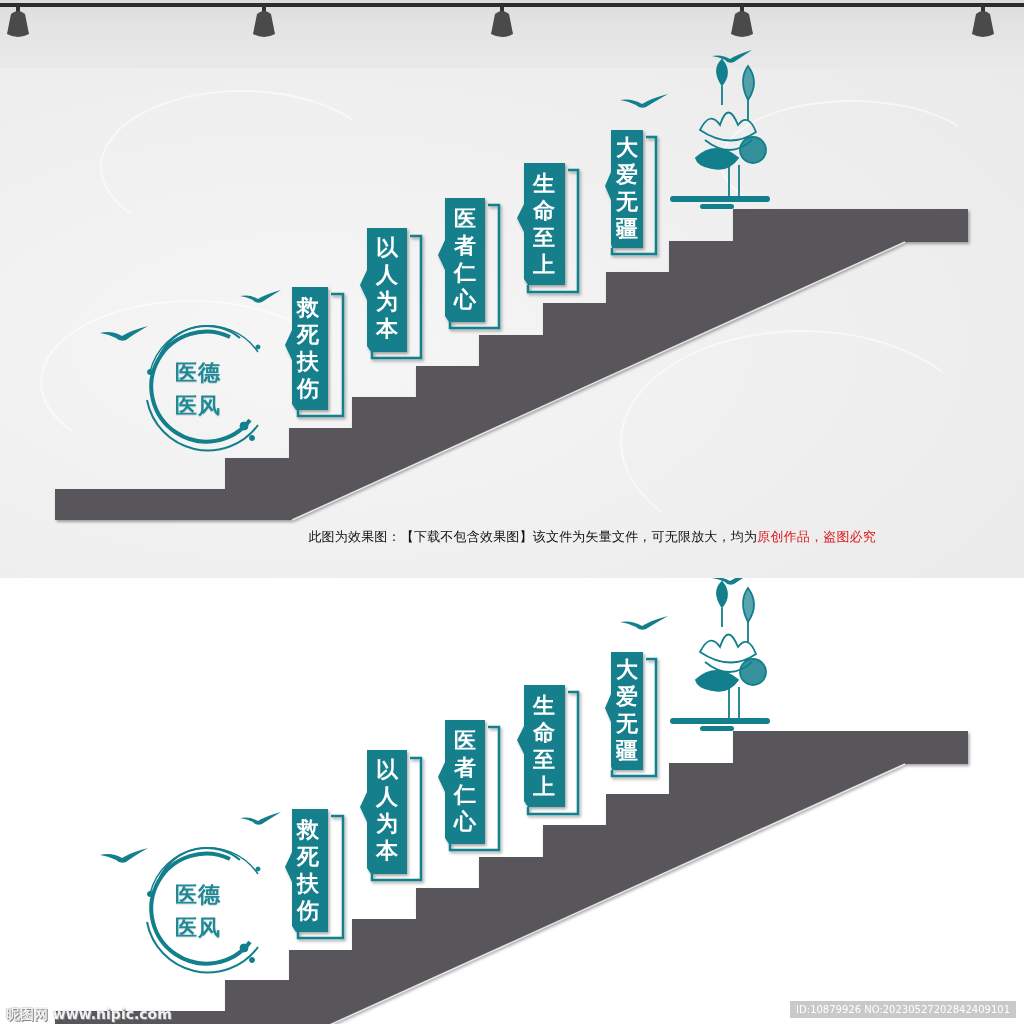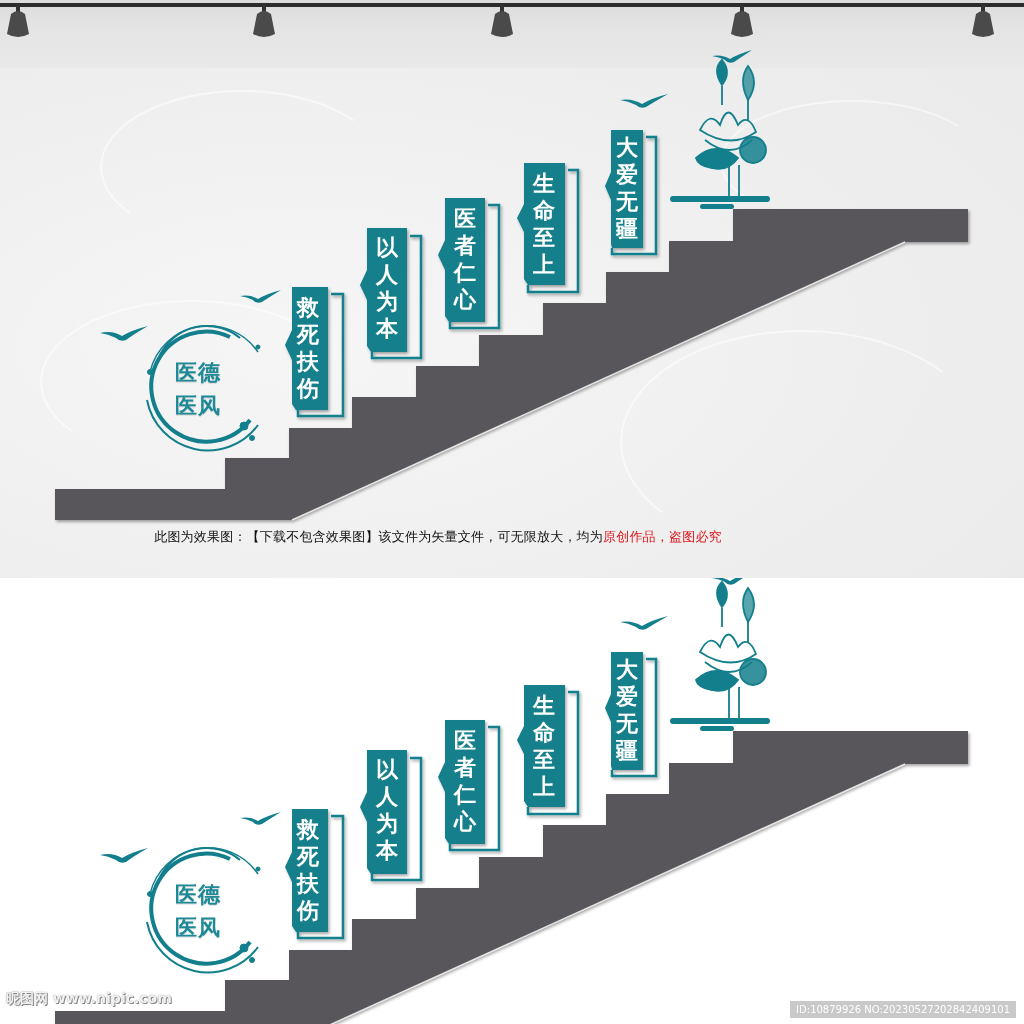--- a/index.html
+++ b/index.html
@@ -6,25 +6,25 @@
   body { width:1024px; height:1024px; overflow:hidden; background:#ffffff; position:relative; font-family:"DejaVu Sans", sans-serif; }
   .panel { position:absolute; left:0; width:1024px; overflow:hidden; }
   #panel-top { top:0; height:578px; background: radial-gradient(ellipse at 30% 60%, #f6f6f6 0%, #eeeeee 60%, #e9e9e9 100%); }
   #panel-bottom { top:578px; height:446px; background:#ffffff; }
   .wall-band { position:absolute; left:0; top:0; width:1024px; height:68px; background:linear-gradient(#dcdcdc, #e4e4e4 40%, #e9e9e9); }
   .track { position:absolute; left:0; top:3px; width:1024px; height:4px; background:#2c2c2c; }
   .lamp { position:absolute; top:4px; width:30px; height:34px; }
   .texture { position:absolute; border:2px solid rgba(255,255,255,0.55); border-radius:50%; border-bottom-color:transparent; border-right-color:transparent; }
   .scene { position:absolute; left:0; width:1024px; height:560px; }
   svg { display:block; }
-  .caption { position:absolute; left:0; top:528px; width:876px; text-align:center; font-size:13px; color:#111; letter-spacing:0.2px; }
+  .caption { position:absolute; left:0; top:528px; width:876px; text-align:right; font-size:13px; color:#111; letter-spacing:0.2px; }
   .caption .red { color:#e0141a; }
   .sign-text { position:absolute; color:#ffffff; font-weight:bold; font-size:22px; line-height:27px; width:30px; text-align:center; font-family:"DejaVu Sans", sans-serif; }
   .logo-text { position:absolute; color:#1e8a97; font-weight:bold; font-size:22px; line-height:33px; letter-spacing:1px; font-family:"DejaVu Sans", sans-serif; text-shadow:0 1px 1px rgba(0,0,0,0.15); }
-  .watermark-left { position:absolute; left:6px; bottom:16px; font-size:14px; color:#f2f2f2; font-weight:bold; text-shadow:0 0 1px #777, 1px 1px 0 #888; letter-spacing:0px; }
+  .watermark-left { position:absolute; left:6px; bottom:0; font-size:14px; color:#f2f2f2; font-weight:bold; text-shadow:0 0 1px #777, 1px 1px 0 #888; letter-spacing:0px; }
   .watermark-right { position:absolute; right:8px; bottom:6px; background:#c9c9c9; color:#ffffff; font-size:10px; padding:3px 6px; }
 </style>
 </head>
 <body>
 
 <div class="panel" id="panel-top">
   <div class="wall-band">
     <div class="track"></div>
     <svg class="lamp" style="left:3px" viewBox="0 0 30 34">
         <rect x="13" y="0" width="4" height="8" fill="#333"></rect>

